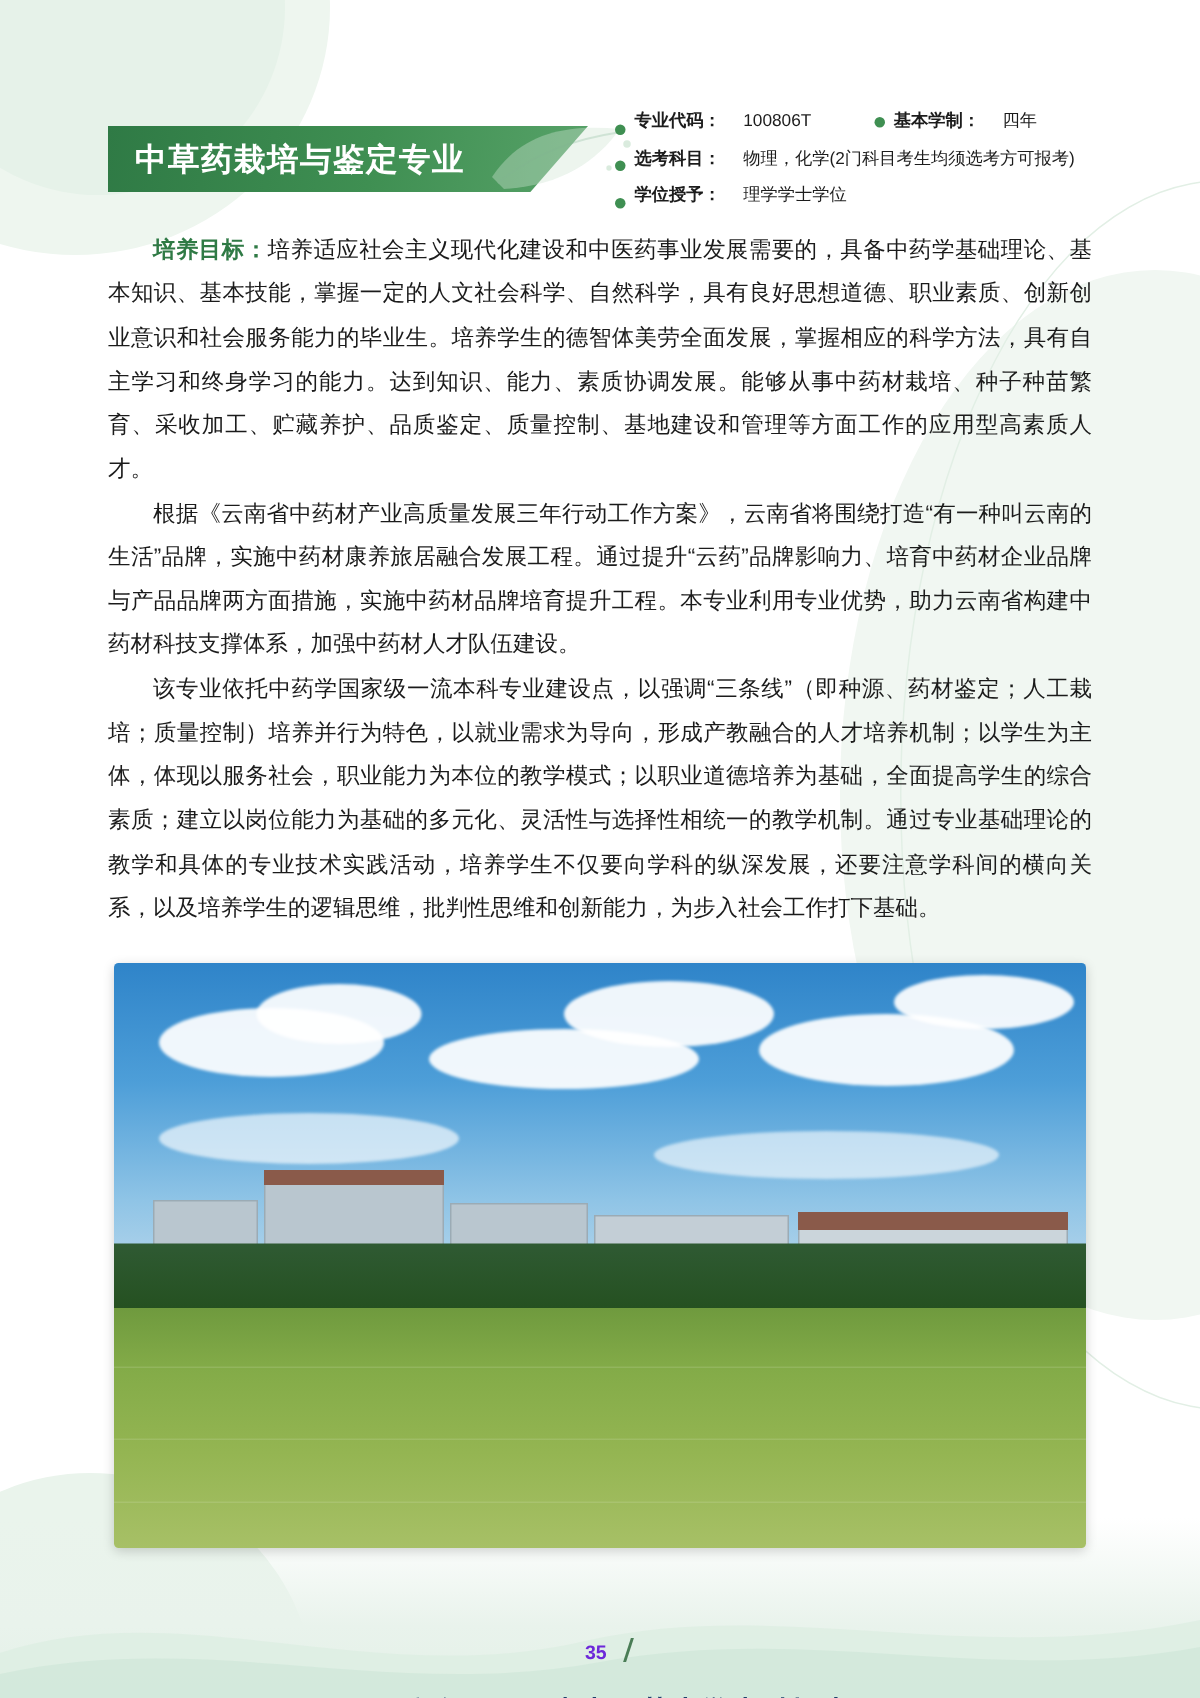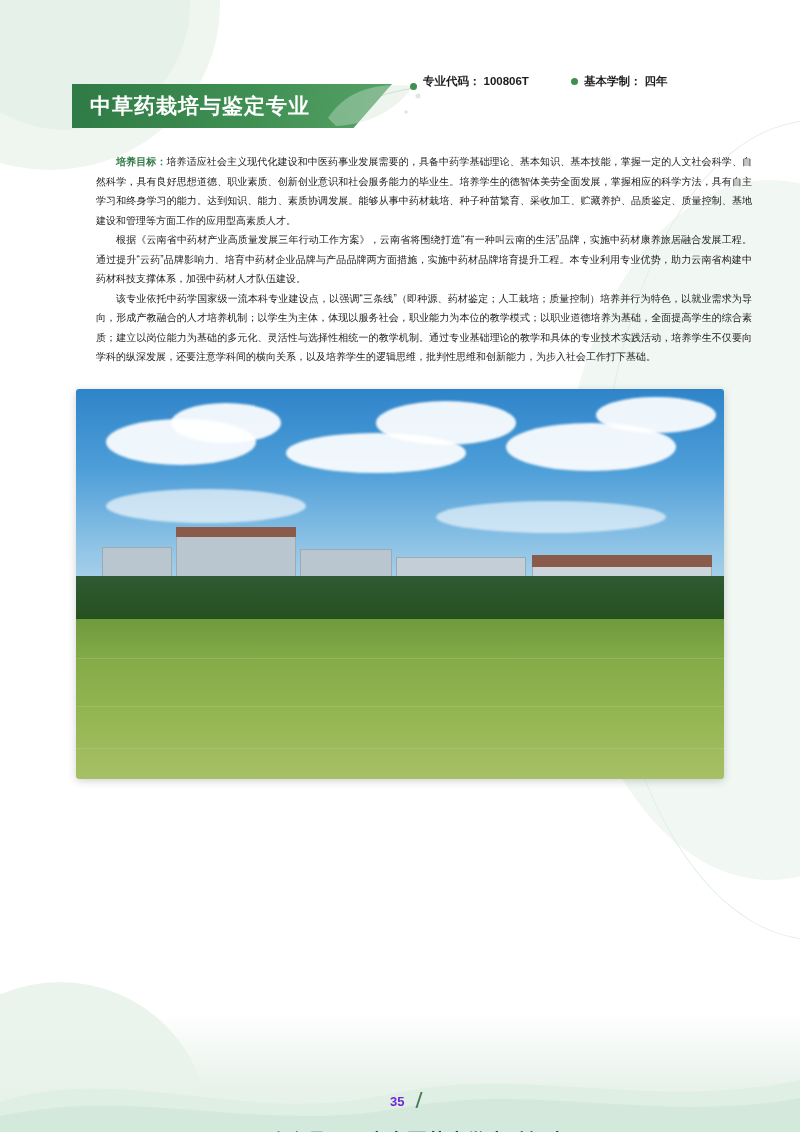--- a/index.html
+++ b/index.html
@@ -123,33 +123,33 @@
   }
   .meta-bullet {
     width: 7px; height: 7px;
     border-radius: 50%;
     background: #3f8f52;
     margin-top: 4px;
     margin-right: 6px;
     flex: 0 0 auto;
   }
   .meta-label { font-weight: bold; white-space: nowrap; }
-  .meta-value { font-weight: bold; margin-left: 3px; }
+  .meta-value { font-weight: normal; margin-left: 15px; }
   .meta-inline-second {
     display: flex;
     align-items: flex-start;
     margin-left: 42px;
   }
 
   
   .content {
     position: relative;
-    margin: 14px 72px 0 96px;
+    margin: 14px 72px 0 72px;
     width: 656px;
-    font-size: 10px;
+    font-size: 15px;
     line-height: 1.95;
     color: #1b1b1b;
     text-align: justify;
   }
   .para { text-indent: 2em; margin: 0 0 0 0; }
   .para-label {
     color: #2f7a45;
     font-weight: bold;
   }
 
@@ -273,20 +273,30 @@
     <div class="meta-block">
       <div class="meta-row">
         <span class="meta-bullet"></span>
         <span class="meta-label">专业代码：</span>
         <span class="meta-value">100806T</span>
         <span class="meta-inline-second">
           <span class="meta-bullet"></span>
           <span class="meta-label">基本学制：</span>
           <span class="meta-value">四年</span>
         </span>
+      </div>
+      <div class="meta-row">
+        <span class="meta-bullet"></span>
+        <span class="meta-label">选考科目：</span>
+        <span class="meta-value">物理，化学(2门科目考生均须选考方可报考)</span>
+      </div>
+      <div class="meta-row">
+        <span class="meta-bullet"></span>
+        <span class="meta-label">学位授予：</span>
+        <span class="meta-value">理学学士学位</span>
       </div>
     </div>
   </div>
 
   <div class="content">
     <p class="para">
       <span class="para-label">培养目标：</span><span>培养适应社会主义现代化建设和中医药事业发展需要的，具备中药学基础理论、基本知识、基本技能，掌握一定的人文社会科学、自然科学，具有良好思想道德、职业素质、创新创业意识和社会服务能力的毕业生。培养学生的德智体美劳全面发展，掌握相应的科学方法，具有自主学习和终身学习的能力。达到知识、能力、素质协调发展。能够从事中药材栽培、种子种苗繁育、采收加工、贮藏养护、品质鉴定、质量控制、基地建设和管理等方面工作的应用型高素质人才。</span>
     </p>
     <p class="para">
       <span>根据《云南省中药材产业高质量发展三年行动工作方案》，云南省将围绕打造“有一种叫云南的生活”品牌，实施中药材康养旅居融合发展工程。通过提升“云药”品牌影响力、培育中药材企业品牌与产品品牌两方面措施，实施中药材品牌培育提升工程。本专业利用专业优势，助力云南省构建中药材科技支撑体系，加强中药材人才队伍建设。</span>

